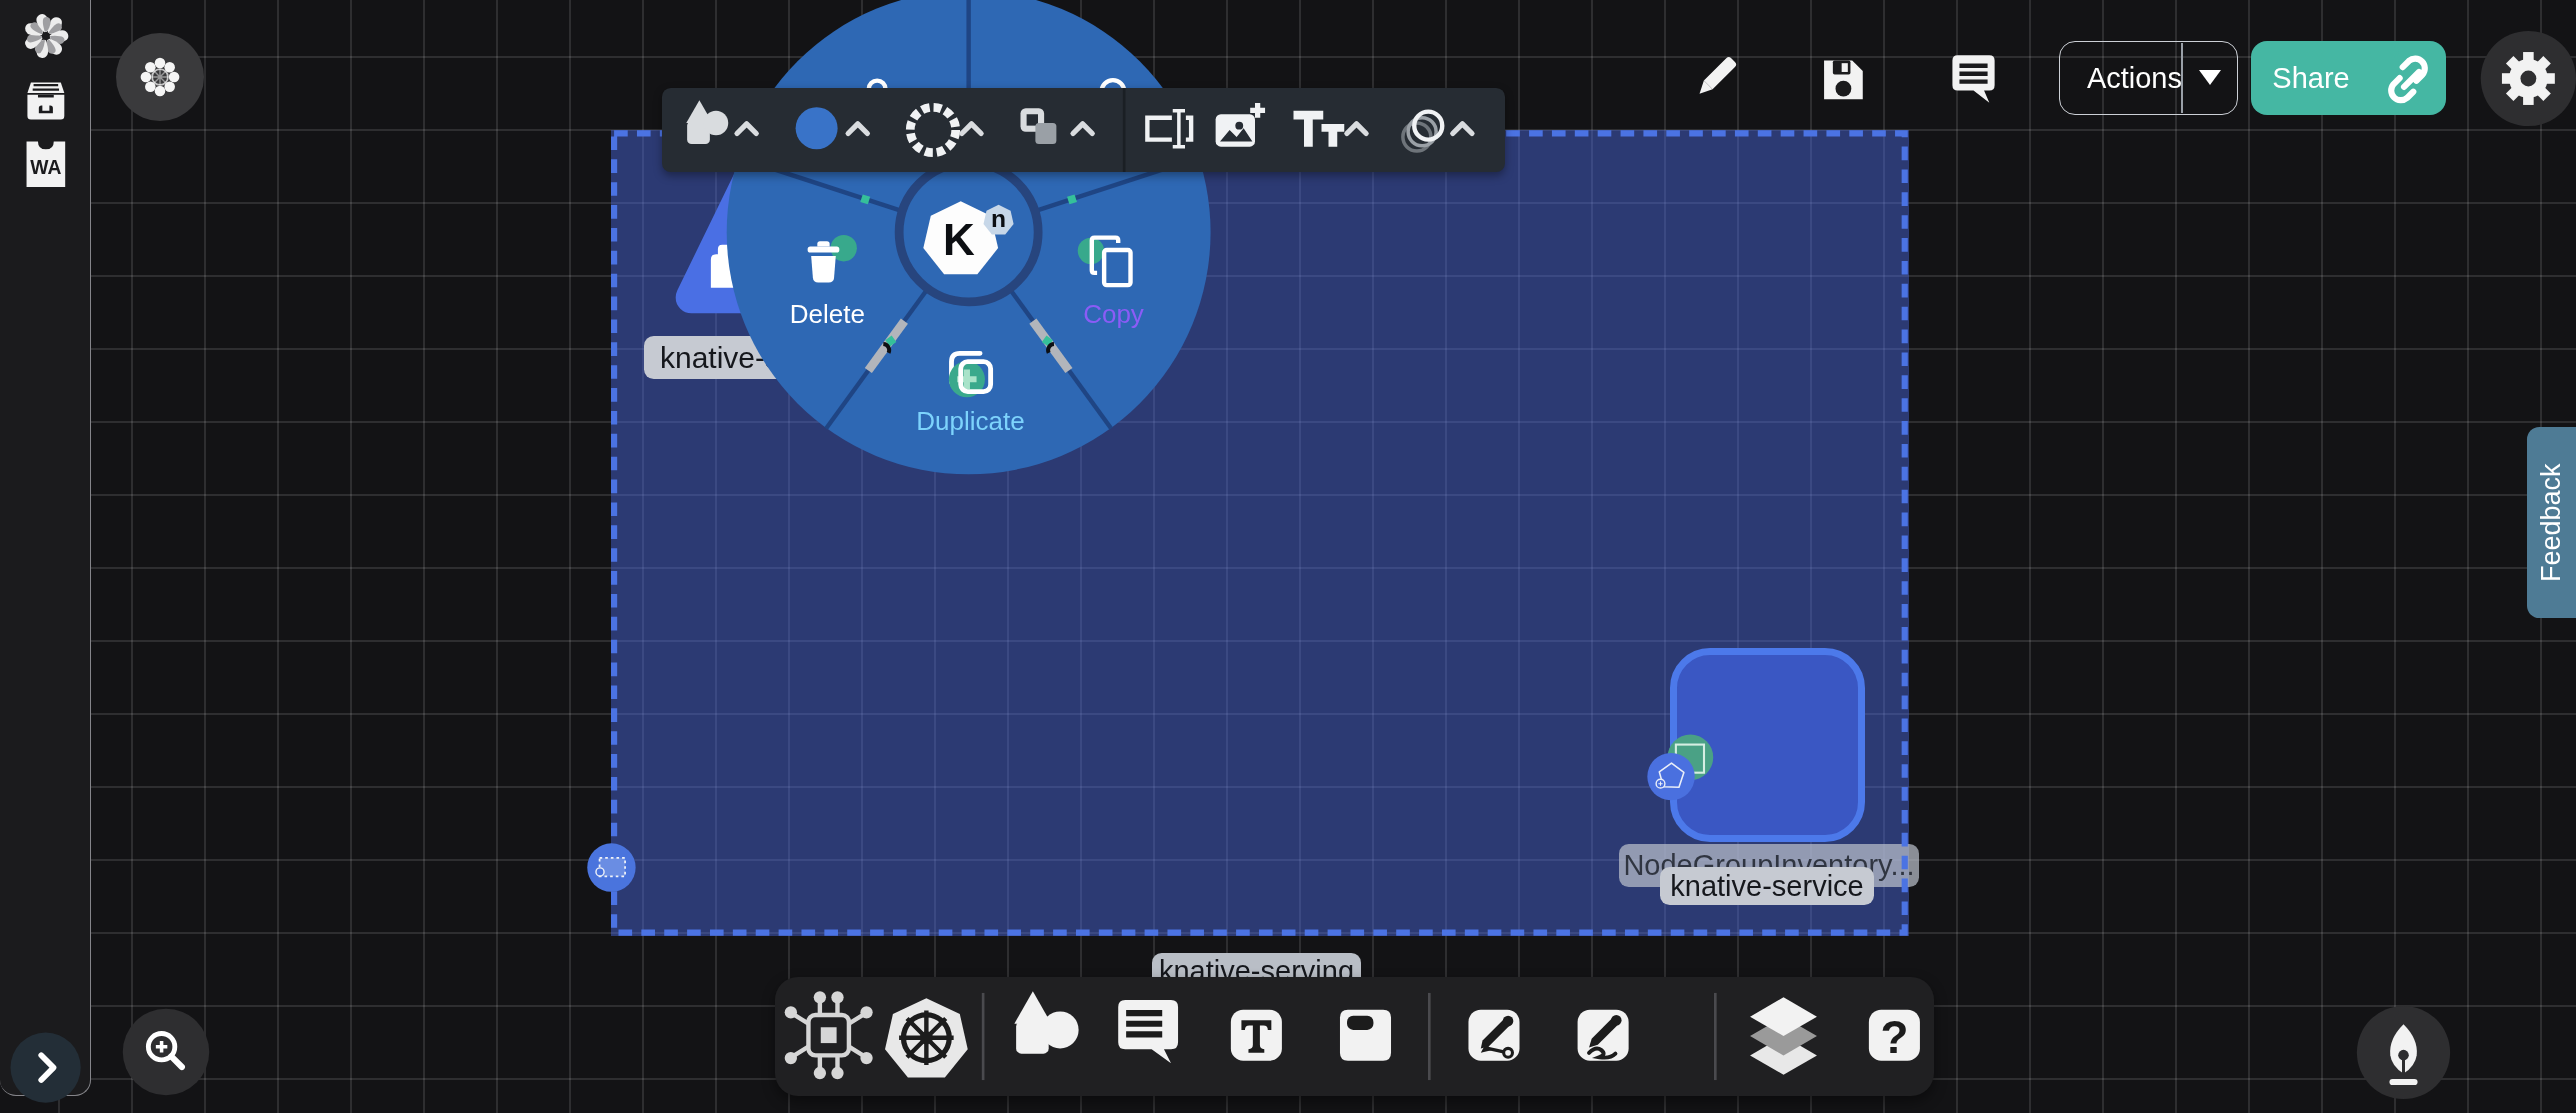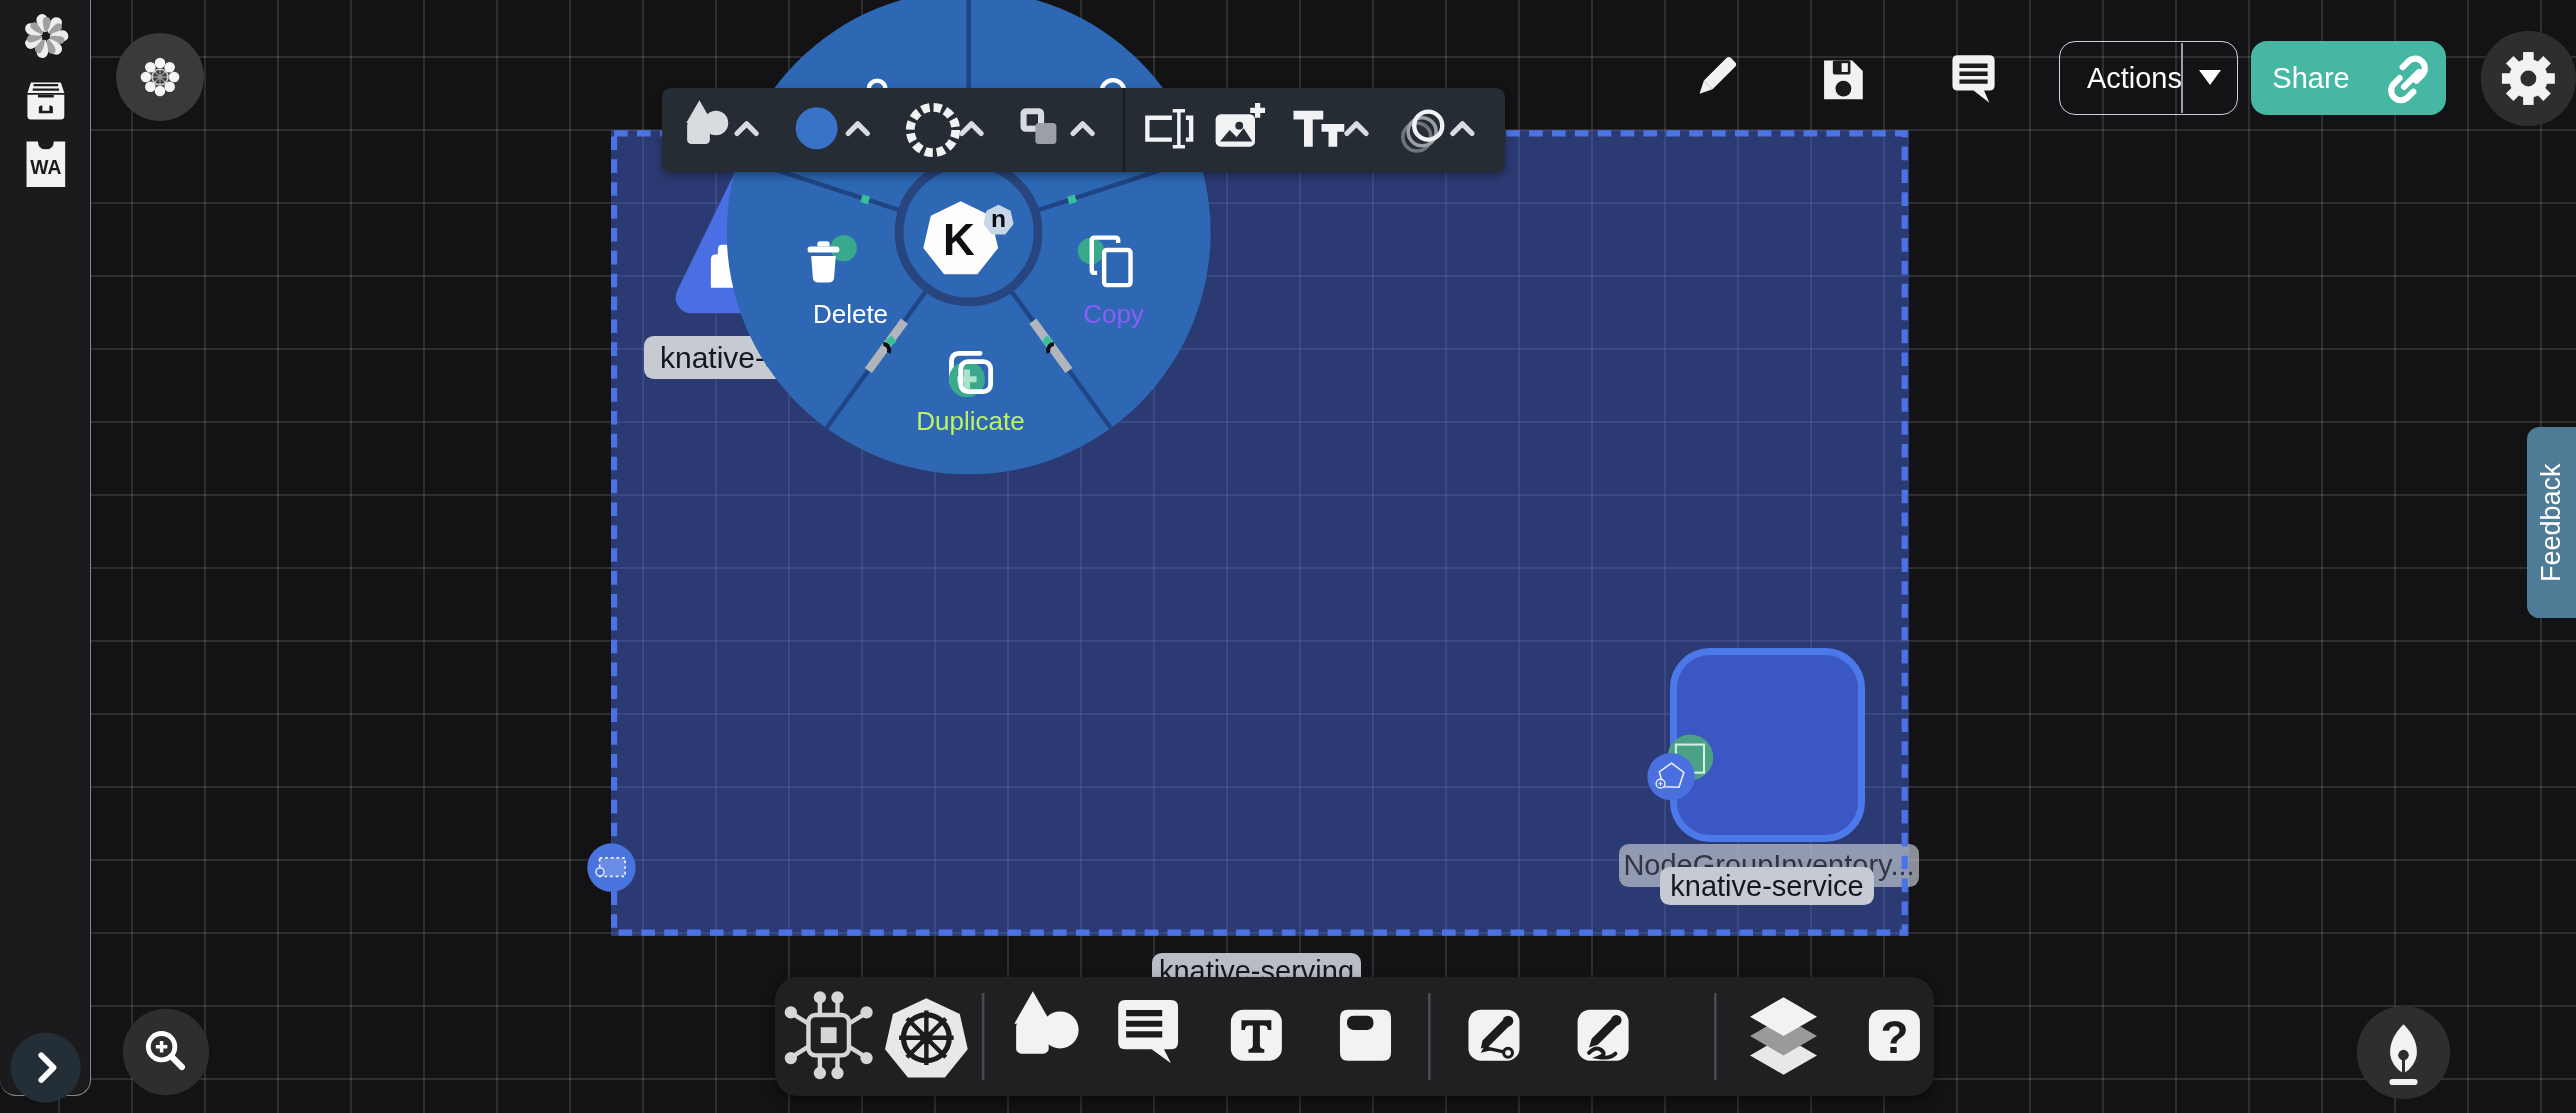--- a/index.html
+++ b/index.html
@@ -97,23 +97,23 @@
   </g>
 
   <path d="M 1114 401.5 L 1091 401.5 Q 1081.5 401.5 1081.5 411 L 1081.5 434" fill="none" stroke="#ffffff" stroke-width="5.5" stroke-linecap="round"></path>
   <circle cx="1099" cy="431" r="20.5" fill="#3aa98c"></circle>
   <path d="M 1099 420 l 0 22 M 1088 431 l 22 0" stroke="#a9e3c9" stroke-width="7"></path>
   <rect x="1092" y="411" width="34" height="34" rx="8" fill="none" stroke="#ffffff" stroke-width="5.5"></rect>
 
   <circle cx="997" cy="101" r="9.5" fill="none" stroke="#ffffff" stroke-width="5"></circle>
   <circle cx="1265" cy="104" r="13" fill="none" stroke="#ffffff" stroke-width="5"></circle>
 </svg>
-<div class="abs" style="z-index:7;color:#ffffff;font-size:26px;left:780px;top:299px;width:141px;text-align:center;">Delete</div>
+<div class="abs" style="z-index:7;color:#ffffff;font-size:26px;left:724px;top:299px;width:141px;text-align:right;">Delete</div>
 <div class="abs" style="z-index:7;color:#8b5cf6;font-size:26px;left:1043px;top:299px;width:141px;text-align:center;">Copy</div>
-<div class="abs" style="z-index:7;color:#bef264;font-size:26px;left:900px;top:406px;width:141px;text-align:center;">Duplicate</div>
+<div class="abs" style="z-index:7;color:#7dd3fc;font-size:26px;left:900px;top:406px;width:141px;text-align:center;">Duplicate</div>
 
 <div class="abs" style="left:662px;top:88px;width:843px;height:84px;background:#262c33;border-radius:8.8px;z-index:8;box-shadow:0 3.5px 8.8px rgba(0,0,0,0.35);"></div>
 <svg class="abs" style="left:662px;top:88px;z-index:8;" width="843" height="84" viewBox="0 0 958 96">
 
   <rect x="524" y="0" width="3" height="96" fill="#1a1f24"></rect>
 
   <g fill="#d9dcdf">
     <path d="M 40 14 L 55 40 L 25 40 Z"></path>
     <rect x="26" y="38" width="26" height="26" rx="5"></rect>
     <circle cx="59" cy="40" r="14"></circle>

